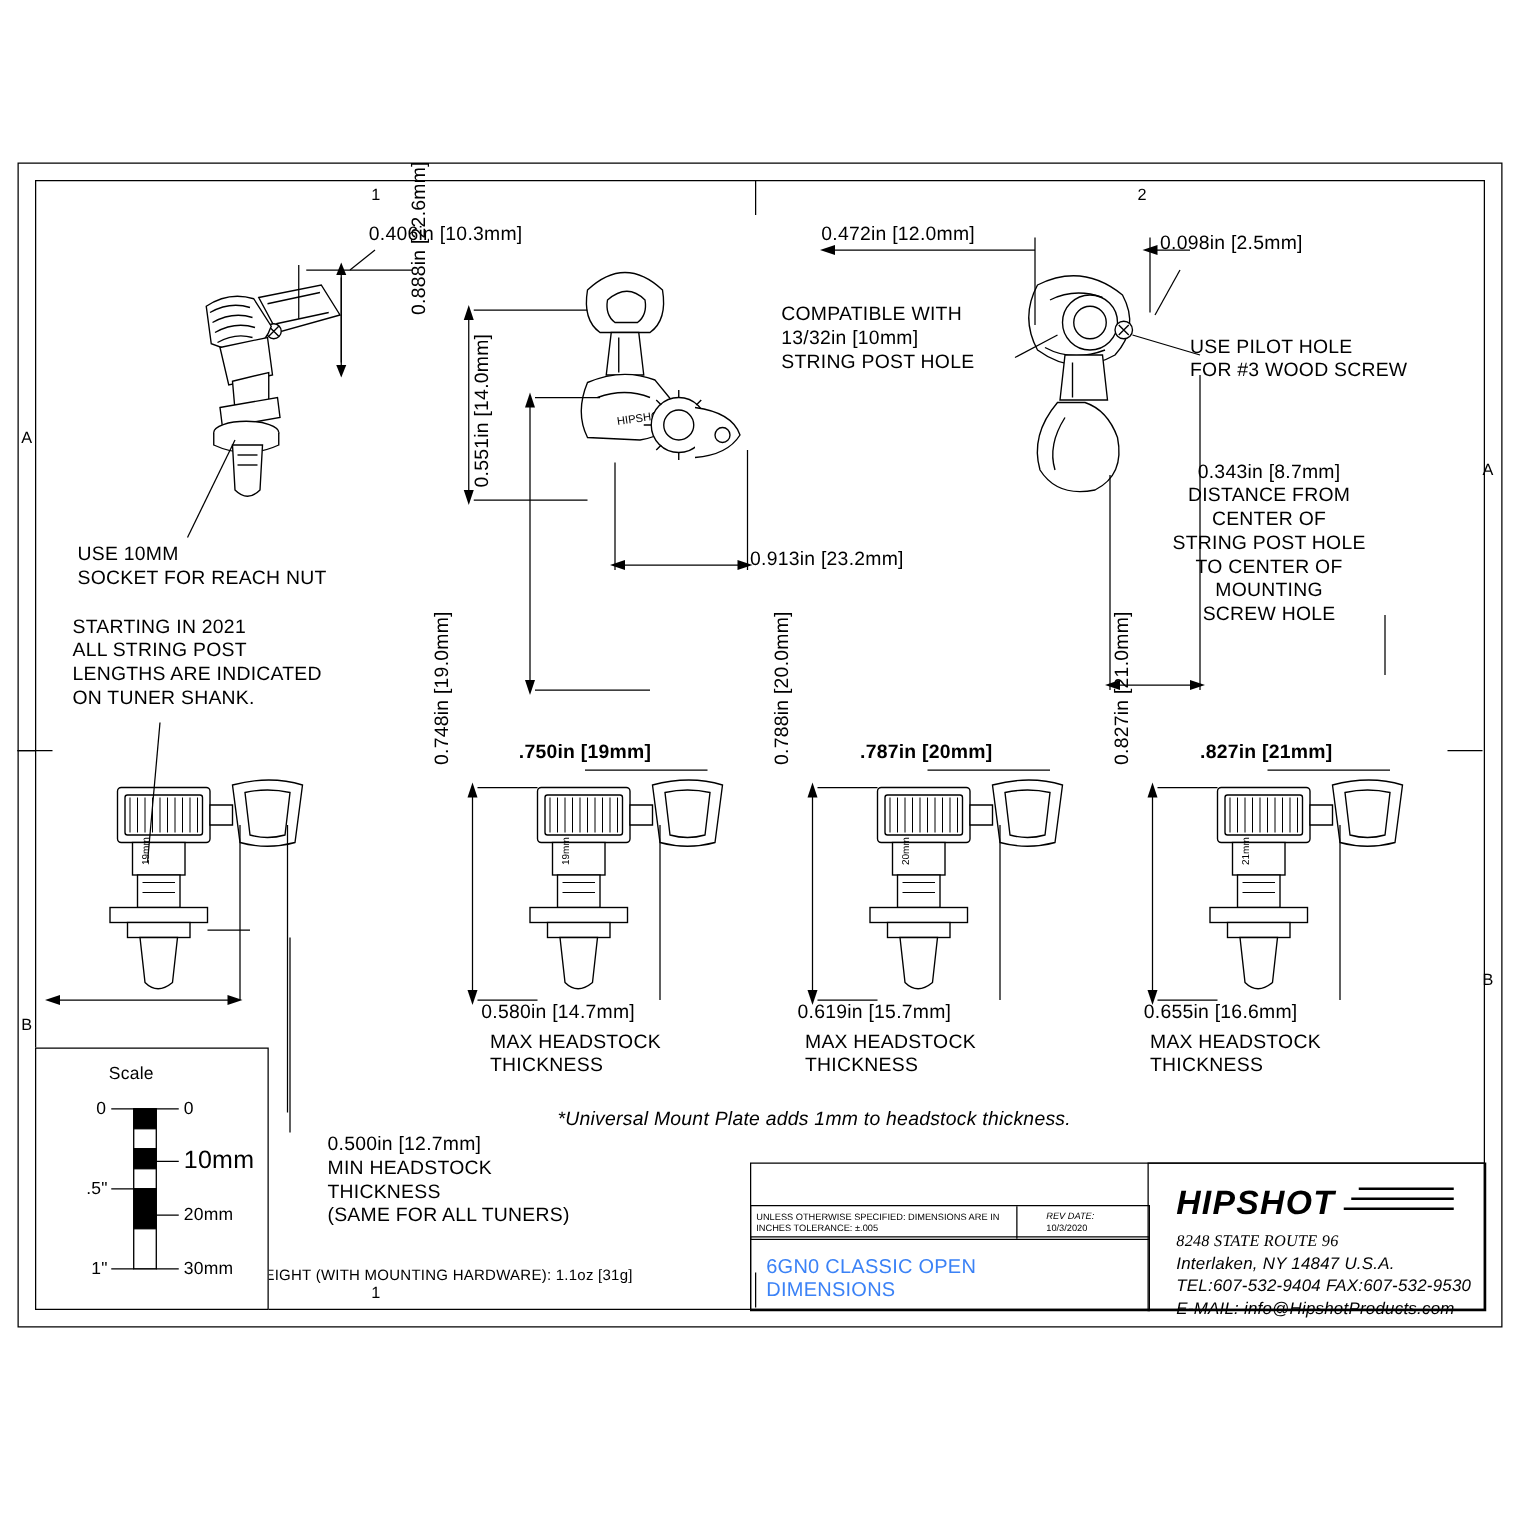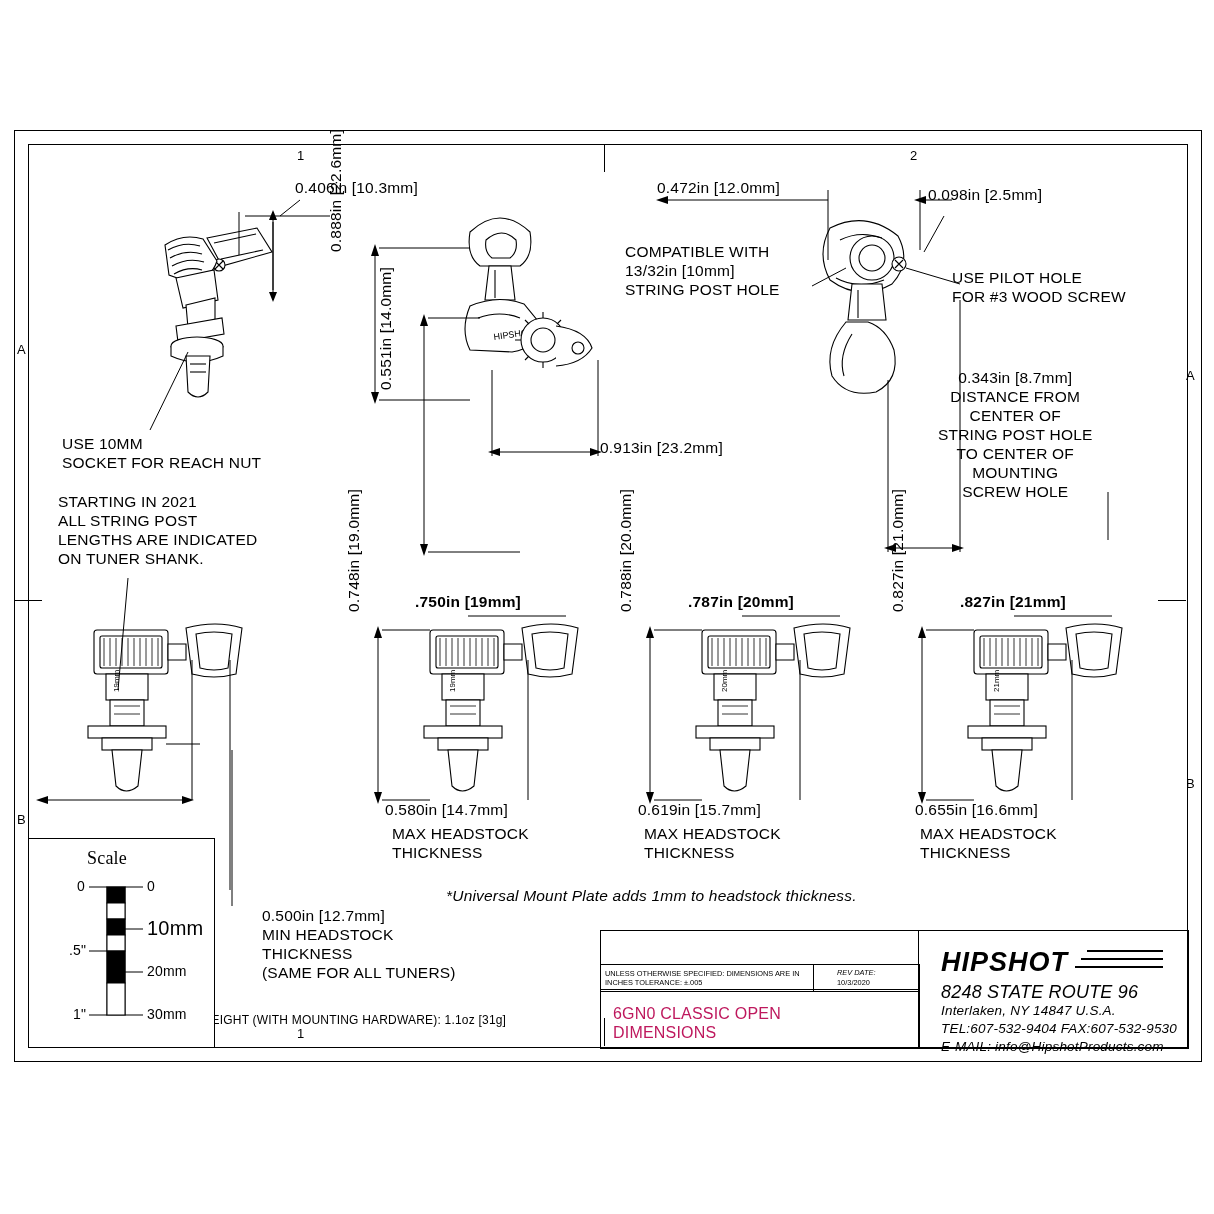--- a/index.html
+++ b/index.html
@@ -317,21 +317,21 @@
   <div class="small" style="position:absolute;left:990px;top:692px;font-size:8px;transform:rotate(-90deg);transform-origin:left top;">21mm</div>
 
   <div class="txt i" style="left:446px;top:886px;">*Universal Mount Plate adds 1mm to headstock thickness.</div>
   <div class="txt" style="left:262px;top:906px;">0.500in [12.7mm]
 MIN HEADSTOCK
 THICKNESS
 (SAME FOR ALL TUNERS)</div>
   <div class="txt small" style="left:200px;top:1014px;font-size:12px;">WEIGHT (WITH MOUNTING HARDWARE): 1.1oz [31g]</div>
 
   <div class="scalebox">
-    <div class="txt" style="left:58px;top:10px;font-size:18px;font-family:Liberation Serif, serif;">Scale</div>
+    <div class="txt" style="left:58px;top:10px;font-size:14px;">Scale</div>
     <svg viewBox="0 0 185 208" style="position:absolute;left:0;top:0;width:185px;height:208px;">
       <g stroke="#000" fill="none" stroke-width="1">
         <rect x="78" y="48" width="18" height="128" fill="#fff"></rect>
         <rect x="78" y="48" width="18" height="16" fill="#000"></rect>
         <rect x="78" y="64" width="18" height="16" fill="#fff"></rect>
         <rect x="78" y="80" width="18" height="16" fill="#000"></rect>
         <rect x="78" y="96" width="18" height="16" fill="#fff"></rect>
         <rect x="78" y="112" width="18" height="32" fill="#000"></rect>
         <rect x="78" y="144" width="18" height="32" fill="#fff"></rect>
         <path d="M60 48 L78 48 M60 112 L78 112 M60 176 L78 176"></path>
@@ -348,34 +348,34 @@
   </div>
 
   <div class="tb" style="left:600px;top:930px;width:586px;height:116px;">
     <div class="tb" style="left:-1px;top:33px;width:318px;height:26px;">
       <div class="tiny" style="position:absolute;left:4px;top:4px;width:206px;white-space:normal;">UNLESS OTHERWISE SPECIFIED: DIMENSIONS ARE IN INCHES TOLERANCE: ±.005</div>
       <div class="divider" style="left:212px;top:0;width:1px;height:26px;"></div>
       <div class="tiny" style="position:absolute;left:236px;top:3px;font-style:italic;">REV DATE:</div>
       <div class="tiny" style="position:absolute;left:236px;top:13px;">10/3/2020</div>
     </div>
     <div class="tb" style="left:-1px;top:58px;width:318px;height:58px;">
-      <div class="txt" style="left:12px;top:14px;font-size:16px;color:#be185d;">6GN0 CLASSIC OPEN
+      <div class="txt" style="left:12px;top:14px;font-size:16px;color:#3b82f6;">6GN0 CLASSIC OPEN
 DIMENSIONS</div>
     </div>
     <div class="tb" style="left:317px;top:-1px;width:269px;height:117px;">
       <div style="position:absolute;left:18px;top:10px;width:230px;height:40px;">
         <svg viewBox="0 0 230 40" style="width:230px;height:40px;">
           <g fill="#000" stroke="none">
             <text x="4" y="30" font-family="Liberation Sans, sans-serif" font-size="27" font-weight="bold" font-style="italic" letter-spacing="1">HIPSHOT</text>
           </g>
           <g stroke="#000" stroke-width="2" fill="none">
             <path d="M150 10 L226 10 M144 18 L226 18 M138 26 L226 26"></path>
           </g>
         </svg>
       </div>
-      <div class="txt i" style="left:22px;top:52px;font-size:18px;">8248 STATE ROUTE 96</div>
+      <div class="txt i" style="left:22px;top:52px;font-size:13px;font-family:Liberation Serif, serif;">8248 STATE ROUTE 96</div>
       <div class="txt i" style="left:22px;top:70px;font-size:13.5px;font-style:italic;">Interlaken, NY 14847 U.S.A.</div>
       <div class="txt i" style="left:22px;top:88px;font-size:13.5px;">TEL:607-532-9404 FAX:607-532-9530</div>
       <div class="txt i" style="left:22px;top:106px;font-size:13.5px;">E-MAIL: info@HipshotProducts.com</div>
     </div>
   </div>
 
 </div>
 
 </body></html>

